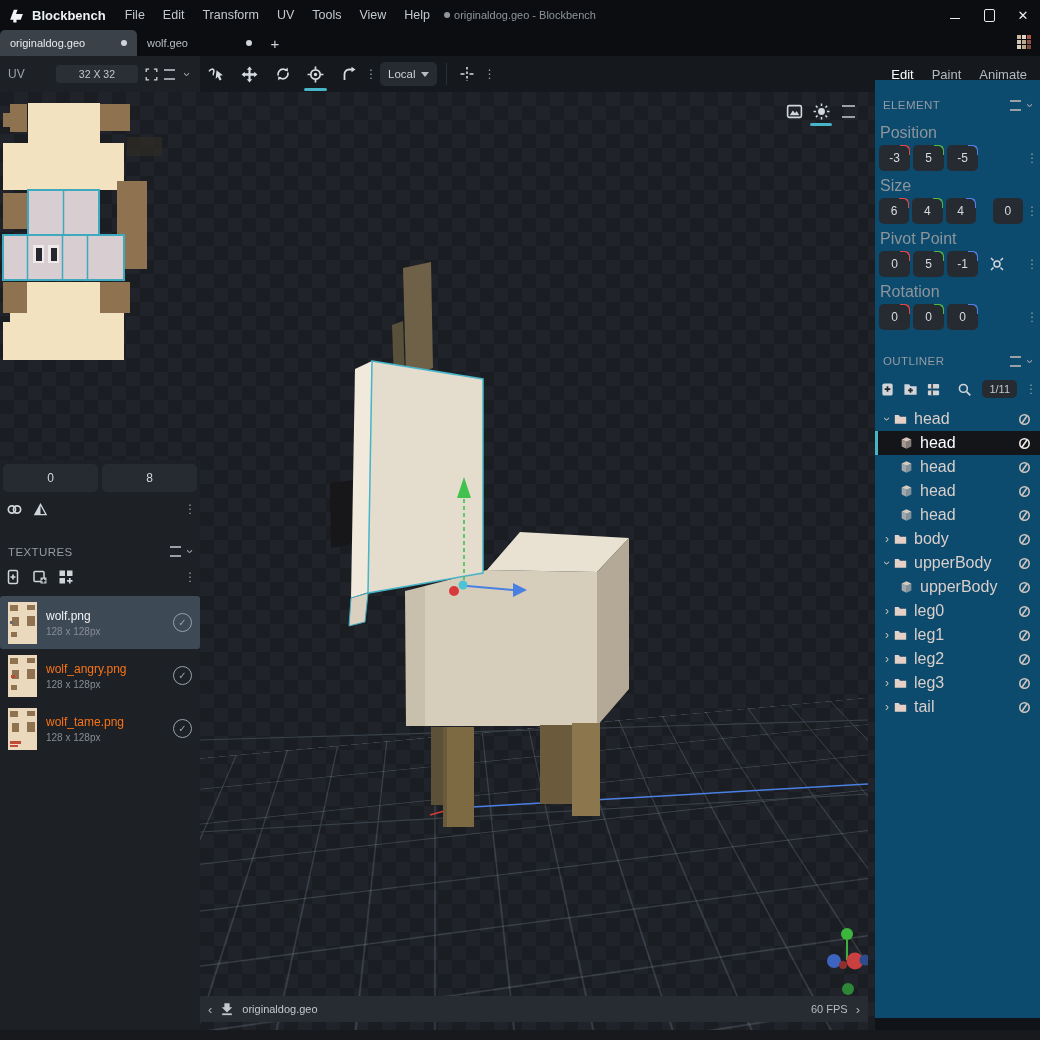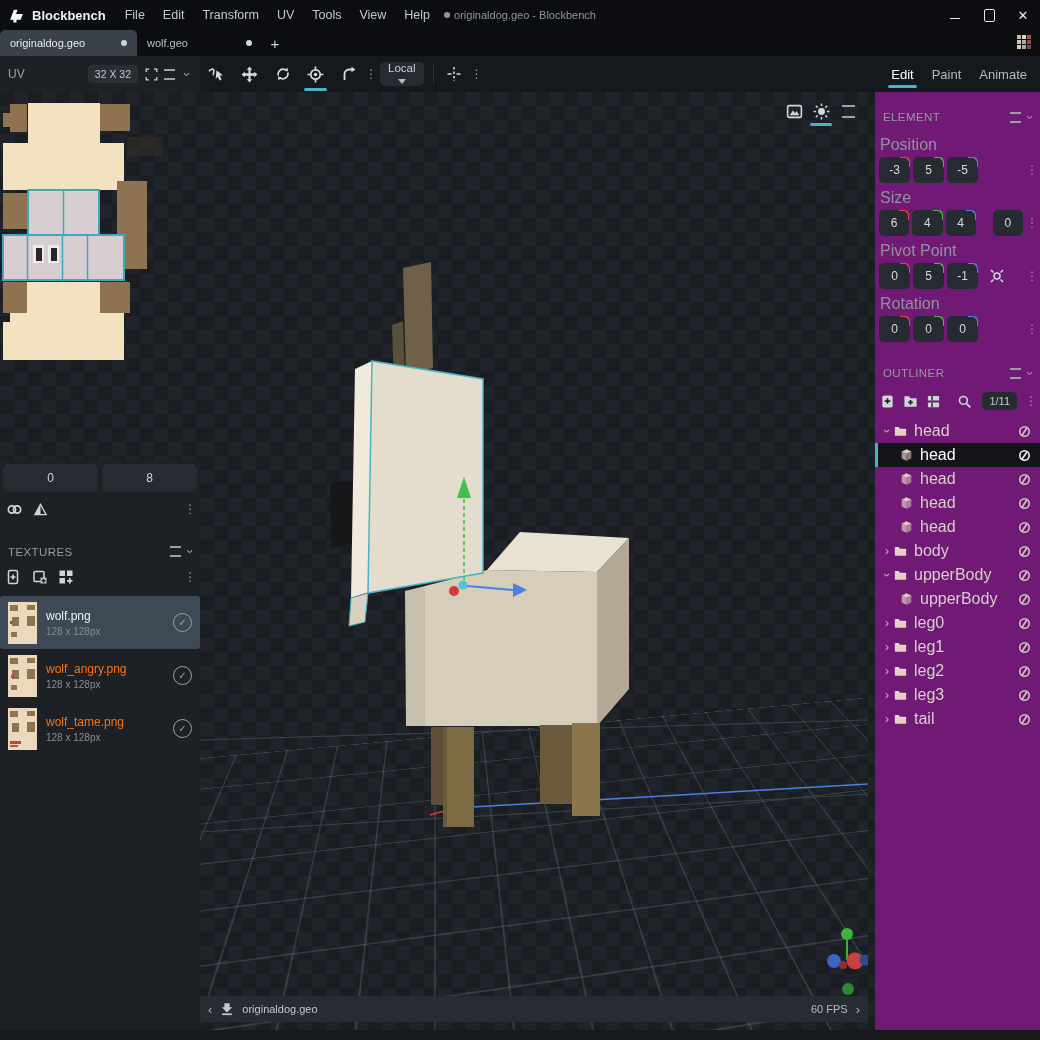--- a/index.html
+++ b/index.html
@@ -31,26 +31,26 @@
   .tab .dot{width:6px;height:6px;border-radius:50%;background:#cfd4da;margin-left:auto;}
   .tab.inactive{width:105px;}
   .tab-add{width:26px;height:26px;display:flex;align-items:center;justify-content:center;color:#cfd4da;font-size:15px;}
   .waffle{position:absolute;right:9px;top:35px;width:14px;height:14px;display:grid;grid-template-columns:repeat(3,1fr);gap:1px;}
   .waffle i{display:block;}
 
   
   .toolrow{left:0;top:56px;width:1040px;height:36px;background:#15181c;display:flex;align-items:center;}
   .uvhead{width:200px;height:36px;display:flex;align-items:center;background:#1d2126;}
   .uvtitle{font-size:12px;color:#9aa1a8;margin-left:8px;}
-  .uvsize{margin-left:auto;background:#2a2f36;border-radius:4px;font-size:10.5px;color:#c3c8ce;padding:3px 7px;}
+  .uvsize{margin-left:auto;background:#2a2f36;border-radius:4px;font-size:10.5px;color:#c3c8ce;padding:3px 23px;}
   .iconbtn{color:#d0d5da;display:flex;align-items:center;justify-content:center;position:relative;}
   .uvhead .iconbtn{width:18px;height:22px;}
   .tool{width:27px;height:30px;margin:0 3px;display:flex;align-items:center;justify-content:center;color:#d6dbe0;position:relative;}
   .tool.active::after{content:"";position:absolute;left:2px;right:2px;bottom:-2px;height:3px;background:#47b4c7;border-radius:2px;}
-  .localbtn{background:#262b31;border-radius:5px;height:24px;display:flex;align-items:center;padding:0 8px;margin:0 5px;font-size:11.5px;color:#ccd1d6;gap:5px;flex-direction:column;}
+  .localbtn{background:#262b31;border-radius:5px;height:24px;display:flex;align-items:center;padding:0 8px;margin:0 5px;font-size:11.5px;color:#ccd1d6;gap:5px;}
   .caret{width:0;height:0;border-left:4px solid transparent;border-right:4px solid transparent;border-top:5px solid #b6bcc2;}
   .vsep{width:1px;height:22px;background:#2a2f35;margin:0 4px;}
   .dots{color:#9aa0a6;font-size:12px;width:10px;text-align:center;}
   .dots::before{content:"\22EE";}
   .hmenu{width:11px;height:7px;border-top:2px solid #9aa0a6;border-bottom:2px solid #9aa0a6;}
   .chev{display:inline-block;color:#9aa0a6;font-size:13px;transform:rotate(90deg);line-height:1;}
   .chev::before{content:"\203A";}
   .modetabs{margin-left:auto;display:flex;height:36px;align-items:center;padding-right:4px;}
   .modetab{font-size:13px;color:#b5bbc1;padding:0 9px;height:30px;display:flex;align-items:center;position:relative;}
   .modetab.active{color:#fff;}
@@ -86,21 +86,21 @@
   .vpicons{position:absolute;right:10px;top:6px;display:flex;align-items:center;gap:7px;height:26px;}
   .vpicon{position:relative;color:#d3d8dd;display:flex;align-items:center;justify-content:center;width:20px;height:22px;}
   .vpicon.active::after{content:"";position:absolute;left:-1px;right:-1px;bottom:-4px;height:3px;background:#47b4c7;border-radius:2px;}
   .statusbar{position:absolute;left:0;bottom:8px;width:668px;height:26px;background:#272c32;display:flex;align-items:center;padding:0 8px;box-sizing:border-box;gap:8px;}
   .navarrow{color:#aab0b7;font-size:13px;}
   .statusfile{font-size:11px;color:#c3c8cd;}
   .fps{margin-left:auto;font-size:11px;color:#b6bcc2;}
 
   
   .gapstrip{left:868px;top:92px;width:7px;height:938px;}
-  .rightpanel{left:875px;top:92px;width:165px;height:938px;background:#701a75;}
+  .rightpanel{left:875px;top:80px;width:165px;height:938px;background:#0c4a6e;}
   .panelhead{display:flex;align-items:center;height:26px;padding:0 8px;box-sizing:border-box;}
   .headicons{margin-left:auto;display:flex;align-items:center;gap:7px;}
   .grouplabel{font-size:16px;color:#8d949b;margin:6px 0 3px 5px;}
   .vrow{display:flex;align-items:center;gap:3px;padding:0 4px;}
   .vfield{position:relative;background:#262b31;border-radius:5px;height:26px;width:31px;display:flex;align-items:center;justify-content:center;font-size:12px;color:#d8dce0;overflow:hidden;}
   .vfield::after{content:"";position:absolute;top:-1px;right:-1px;width:9px;height:9px;border-top-right-radius:7px;border-top:2.5px solid transparent;border-right:2.5px solid transparent;}
   .vfield.nx::after{border-top-color:#e04747;border-right-color:#e04747;}
   .vfield.ny::after{border-top-color:#4db84a;border-right-color:#4db84a;}
   .vfield.nz::after{border-top-color:#4f82e8;border-right-color:#4f82e8;}
   .vrow .dots{margin-left:auto;}

